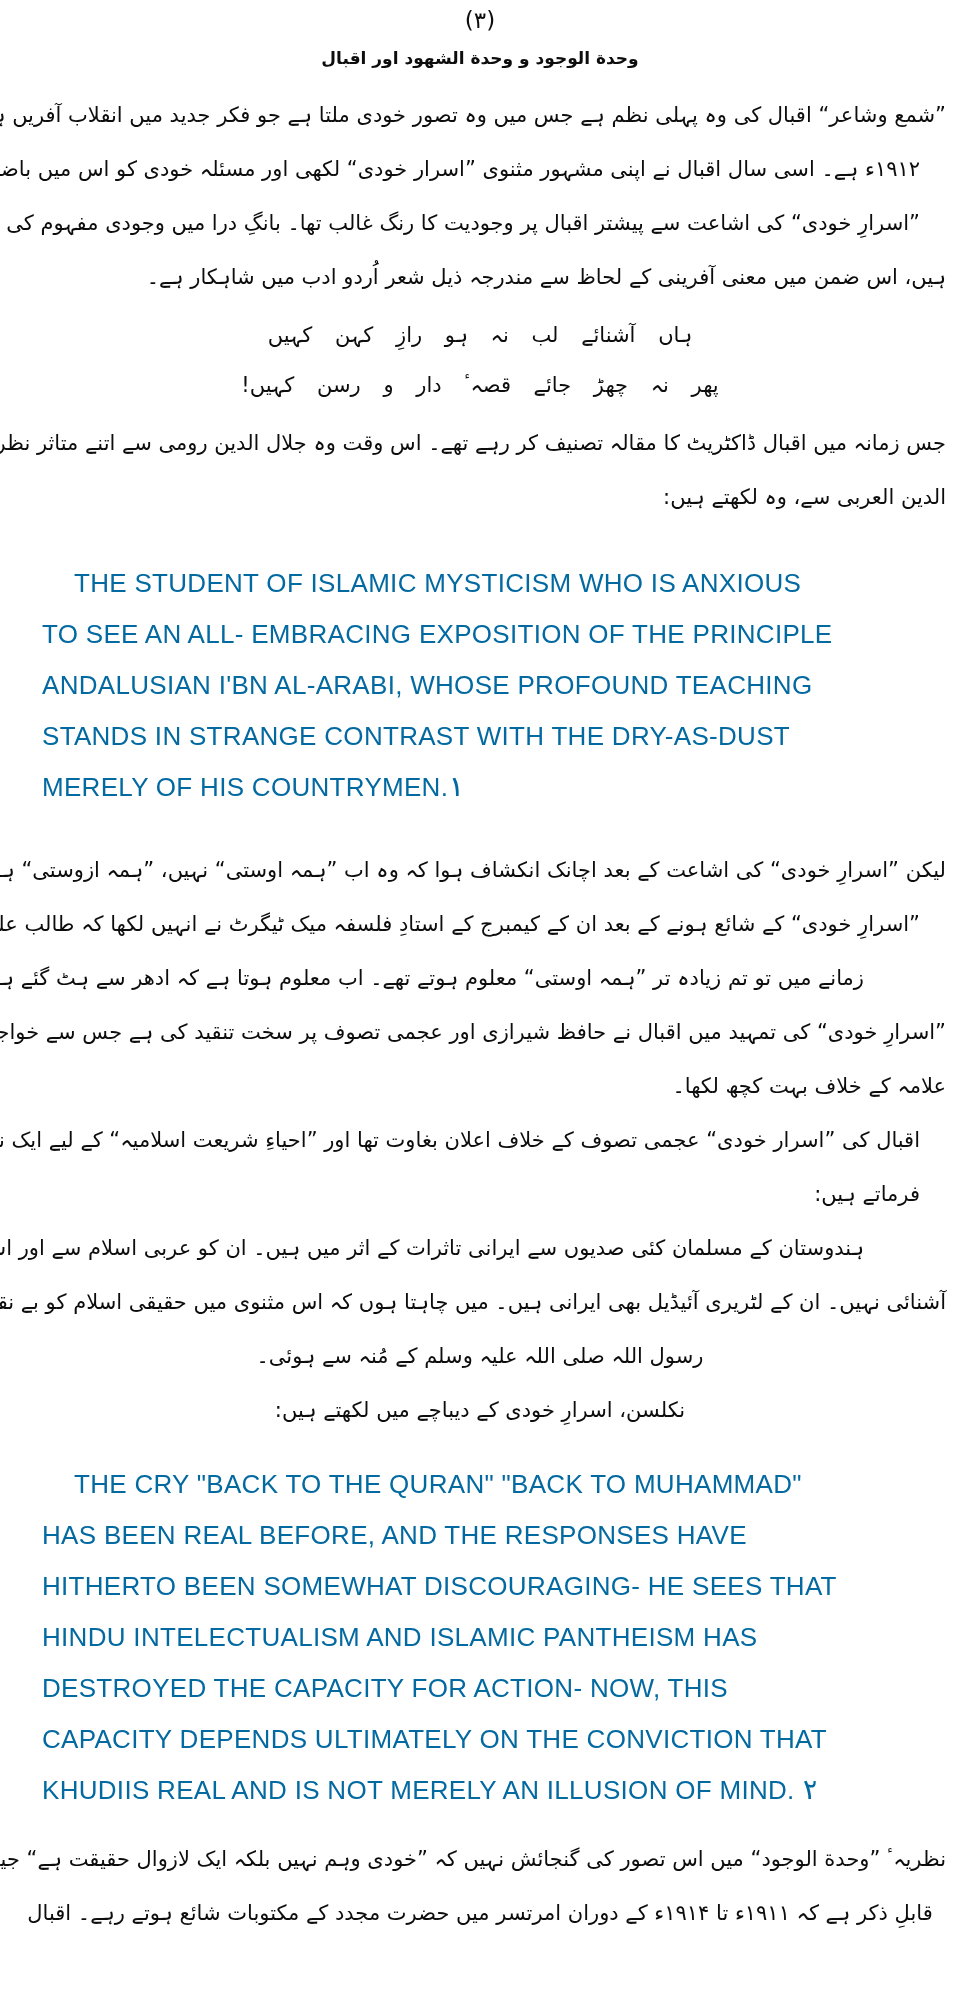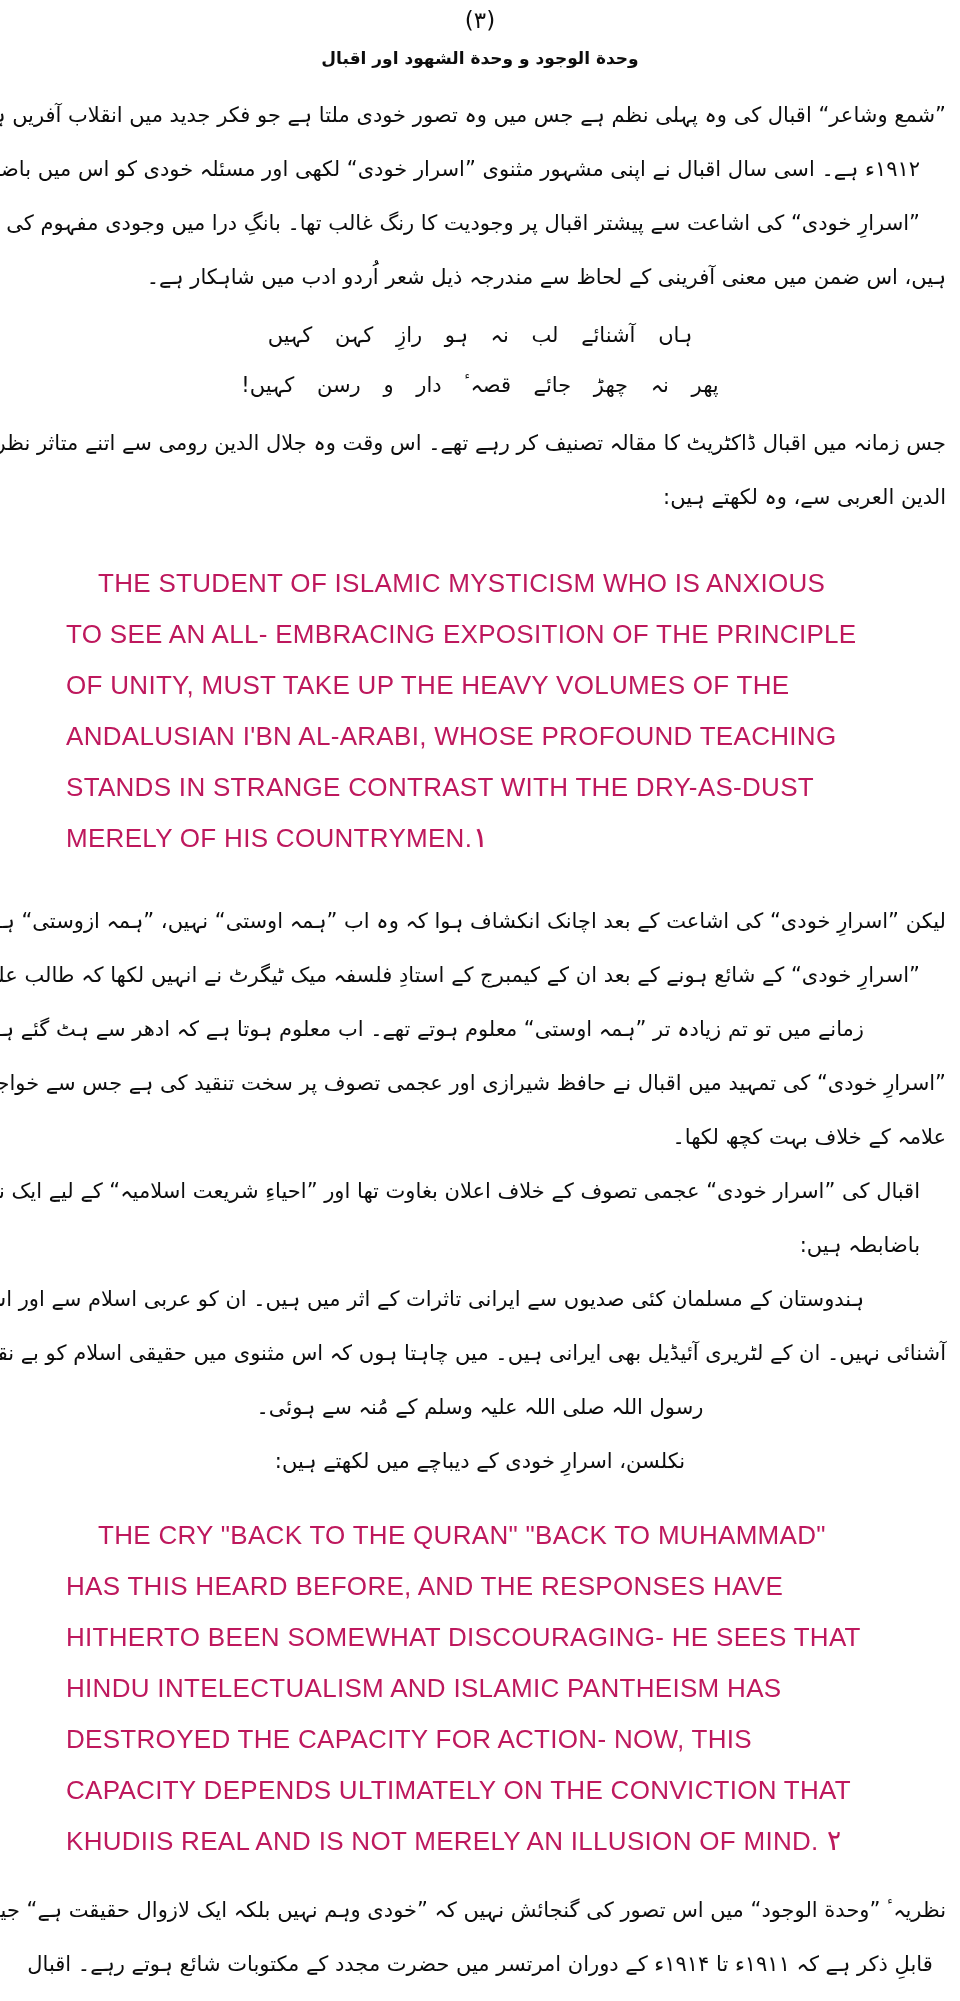--- a/index.html
+++ b/index.html
@@ -53,25 +53,24 @@
   }
   .couplet .ur {
     word-spacing: 16px;
     line-height: 50px;
   }
   
   .en-quote {
     font-family: "Liberation Sans", sans-serif;
     font-size: 26px;
     line-height: 51px;
-    color: #be185d;
+    color: #0369a1;
     padding: 0 42px;
     letter-spacing: 0.3px;
     white-space: nowrap;
-    margin-left: 24px;
   }
   .en-quote .q-line { text-align: left; }
   .en-quote .q-line.first { padding-left: 32px; }
   .eq1 { margin-top: 34px; margin-bottom: 30px; }
   .eq2 { margin-top: 22px; margin-bottom: 16px; }
 </style>
 </head>
 <body>
 
 <div class="page">
@@ -95,53 +94,52 @@
   </div>
 
   <div>
     <div class="ur">جس زمانہ میں اقبال ڈاکٹریٹ کا مقالہ تصنیف کر رہے تھے۔ اس وقت وہ جلال الدین رومی سے اتنے متاثر نظر نہیں آتے جتنے کہ محی</div>
     <div class="ur">الدین العربی سے، وہ لکھتے ہیں:</div>
   </div>
 
   <div class="en-quote eq1">
     <div class="q-line first">THE STUDENT OF ISLAMIC MYSTICISM WHO IS ANXIOUS</div>
     <div class="q-line">TO SEE AN ALL-    EMBRACING EXPOSITION OF THE PRINCIPLE</div>
-    <div class="q-line">OF UNITY, MUST TAKE UP THE HEAVY VOLUMES OF THE</div>
     <div class="q-line">ANDALUSIAN I'BN AL-ARABI, WHOSE PROFOUND TEACHING</div>
     <div class="q-line">STANDS IN STRANGE CONTRAST WITH THE DRY-AS-DUST</div>
     <div class="q-line">MERELY OF HIS COUNTRYMEN.۱</div>
   </div>
 
   <div>
     <div class="ur">لیکن ”اسرارِ خودی“ کی اشاعت کے بعد اچانک انکشاف ہوا کہ وہ اب ”ہمہ اوستی“ نہیں، ”ہمہ ازوستی“ ہو گئے ہیں، چنانچہ:</div>
     <div class="ur small-indent">”اسرارِ خودی“ کے شائع ہونے کے بعد ان کے کیمبرج کے استادِ فلسفہ میک ٹیگرٹ نے انہیں لکھا کہ طالب علمی کے</div>
     <div class="ur indent">زمانے میں تو تم زیادہ تر ”ہمہ اوستی“ معلوم ہوتے تھے۔ اب معلوم ہوتا ہے کہ ادھر سے ہٹ گئے ہو!</div>
   </div>
 
   <div>
     <div class="ur">”اسرارِ خودی“ کی تمہید میں اقبال نے حافظ شیرازی اور عجمی تصوف پر سخت تنقید کی ہے جس سے خواجہ حسن نظامی بہت برگشتہ ہوئے اور</div>
     <div class="ur">علامہ کے خلاف بہت کچھ لکھا۔</div>
   </div>
 
   <div>
     <div class="ur small-indent">اقبال کی ”اسرار خودی“ عجمی تصوف کے خلاف اعلان بغاوت تھا اور ”احیاءِ شریعت اسلامیہ“ کے لیے ایک نیک کوشش۔ خود</div>
-    <div class="ur small-indent">باضابطہ ہیں:</div>
+    <div class="ur small-indent">فرماتے ہیں:</div>
   </div>
 
   <div>
     <div class="ur indent">ہندوستان کے مسلمان کئی صدیوں سے ایرانی تاثرات کے اثر میں ہیں۔ ان کو عربی اسلام سے اور اس کے نصب العین سے</div>
     <div class="ur">آشنائی نہیں۔ ان کے لٹریری آئیڈیل بھی ایرانی ہیں۔ میں چاہتا ہوں کہ اس مثنوی میں حقیقی اسلام کو بے نقاب کروں جس کی اشاعت</div>
     <div class="ur center">رسول اللہ صلی اللہ علیہ وسلم کے مُنہ سے ہوئی۔</div>
   </div>
 
   <div class="ur center">نکلسن، اسرارِ خودی کے دیباچے میں لکھتے ہیں:</div>
 
   <div class="en-quote eq2">
     <div class="q-line first">THE CRY "BACK TO THE QURAN" "BACK TO MUHAMMAD"</div>
-    <div class="q-line">HAS THIS HEARD BEFORE, AND THE RESPONSES HAVE</div>
+    <div class="q-line">HAS BEEN REAL BEFORE, AND THE RESPONSES HAVE</div>
     <div class="q-line">HITHERTO BEEN SOMEWHAT DISCOURAGING- HE SEES THAT</div>
     <div class="q-line">HINDU INTELECTUALISM AND ISLAMIC PANTHEISM HAS</div>
     <div class="q-line">DESTROYED THE CAPACITY FOR ACTION- NOW, THIS</div>
     <div class="q-line">CAPACITY DEPENDS ULTIMATELY ON THE CONVICTION THAT</div>
     <div class="q-line">KHUDIIS REAL AND IS NOT MERELY AN ILLUSION OF MIND. ۲</div>
   </div>
 
   <div>
     <div class="ur">نظریہٴ ”وحدة الوجود“ میں اس تصور کی گنجائش نہیں کہ ”خودی وہم نہیں بلکہ ایک لازوال حقیقت ہے“ جیسا کہ اقبال کا نظریہ ہے۔ یہ بات</div>
     <div class="ur center">قابلِ ذکر ہے کہ ۱۹۱۱ء تا ۱۹۱۴ء کے دوران امرتسر میں حضرت مجدد کے مکتوبات شائع ہوتے رہے۔ اقبال</div>

